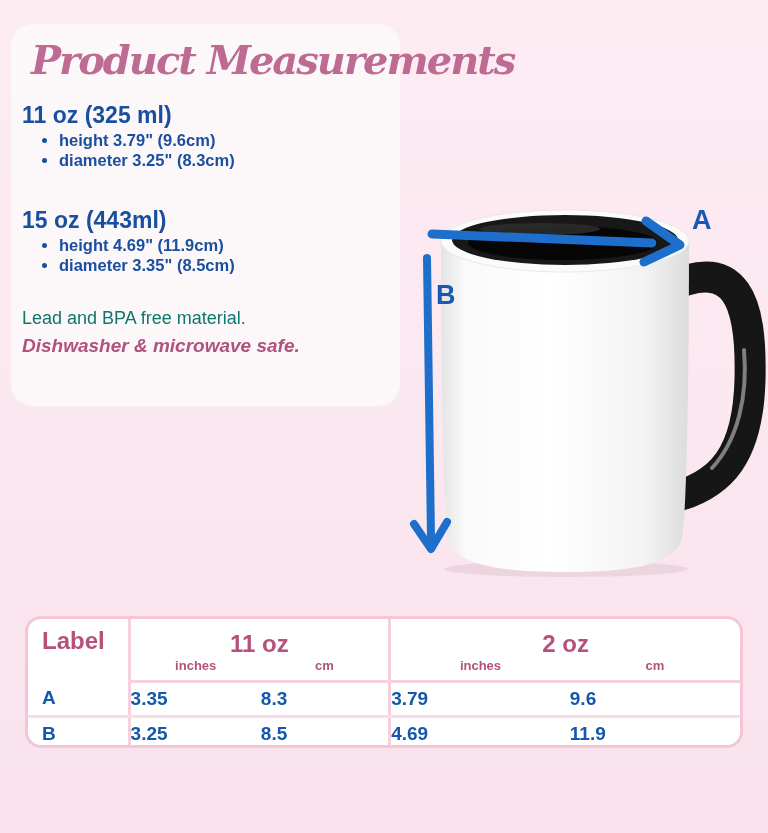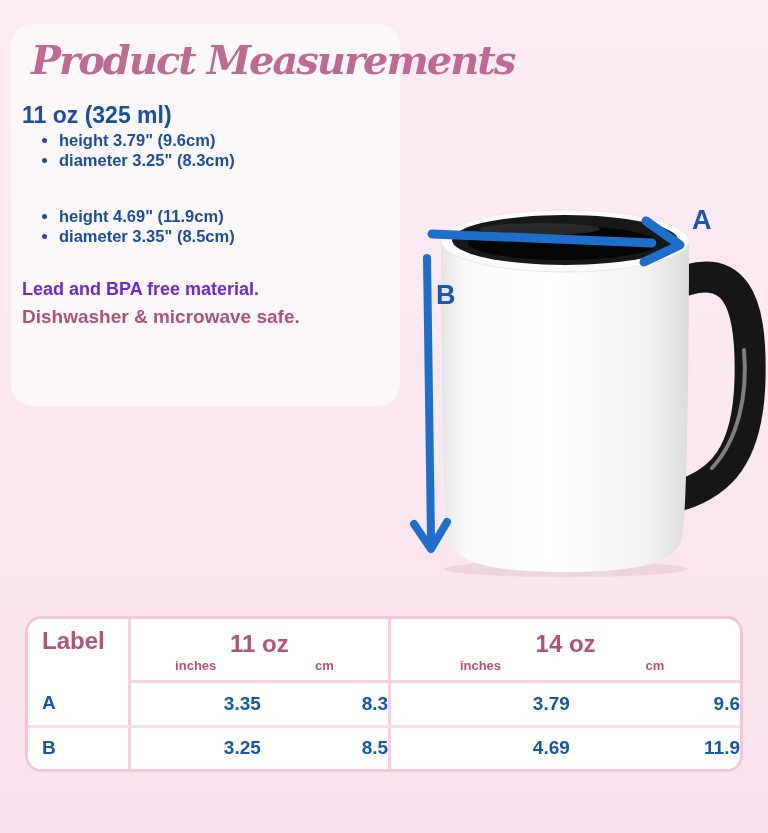--- a/index.html
+++ b/index.html
@@ -24,61 +24,62 @@
     font-size:20px;font-weight:bold;color:#b0527c;
     margin:10px 0 0 1px;letter-spacing:.2px;
   }
   .spec-block{margin:16px 0 0 1px;}
   .spec-block.second{margin-top:37px;}
   .spec-heading{font-size:23px;font-weight:bold;color:#1a4fa0;margin:0;}
   .spec-list{margin:2px 0 0 0;padding:0 0 0 37px;list-style:disc;}
   .spec-list li{
     font-size:16.5px;font-weight:bold;color:#1a4fa0;line-height:19.5px;
   }
-  .material-note{margin:33px 0 0 1px;font-size:18px;font-weight:bold;color:#6d28d9;}
-  .care-note{margin:6px 0 0 1px;font-size:19px;font-weight:600;color:#b0527c;}
+  .material-note{margin:33px 0 0 1px;font-size:18px;font-weight:normal;color:#0f766e;}
+  .care-note{margin:6px 0 0 1px;font-size:19px;font-weight:600;color:#b0527c;font-style:italic;}
   
   .mug-svg{position:absolute;left:0;top:0;width:768px;height:833px;}
   .diagram-label{font-family:"Liberation Sans",sans-serif;font-size:27px;font-weight:bold;fill:#1857b5;}
   
   .tbl-wrap{
-    position:absolute;left:25px;top:616px;width:718px;height:156px;
+    position:absolute;left:25px;top:616px;width:718px;height:132px;
     background:#ffffff;border:3px solid #f4c6d7;border-radius:16px;
     overflow:hidden;box-sizing:border-box;
   }
   table{width:100%;height:100%;border-collapse:collapse;table-layout:fixed;}
   th,td{padding:0;margin:0;}
   th{color:#b4527c;font-weight:bold;}
   .th-label{font-size:24px;text-align:left;padding:8px 0 0 14px;vertical-align:top;}
   .th-group{font-size:24px;text-align:center;padding-top:5px;height:34px;vertical-align:bottom;}
   .th-sub{font-size:13px;text-align:center;padding-bottom:7px;vertical-align:bottom;margin-left:36px;}
   .group-sep{border-left:3px solid #f7d0de;}
   .hdr-underline th, .hdr-underline td{border-bottom:3px solid #f7d0de;}
   tbody td{
-    color:#1458ad;font-weight:bold;font-size:19px;text-align:right;
+    color:#1458ad;font-weight:bold;font-size:19px;text-align:left;
     height:32px;vertical-align:middle;
   }
   tbody td.row-label{text-align:left;padding-left:14px;}
   tbody tr.row-a td{border-bottom:3px solid #f9dce6;}
 </style>
 </head>
 <body>
 
 <div class="card">
   <div class="title">Product Measurements</div>
 
   <div class="spec-block">
     <div class="spec-heading">11 oz (325 ml)</div>
     <ul class="spec-list">
       <li>height 3.79" (9.6cm)</li>
       <li>diameter 3.25" (8.3cm)</li>
     </ul>
   </div>
 
   <div class="spec-block second">
+    <div class="spec-heading">15 oz (443ml)</div>
     <ul class="spec-list">
       <li>height 4.69" (11.9cm)</li>
       <li>diameter 3.35" (8.5cm)</li>
     </ul>
   </div>
 
   <div class="material-note">Lead and BPA free material.</div>
   <div class="care-note">Dishwasher &amp; microwave safe.</div>
 </div>
 
@@ -124,21 +125,21 @@
       <col style="width:14.2%">
         <col style="width:18.5%">
         <col style="width:18.1%">
       <col style="width:25.3%">
         <col style="width:23.9%">
     </colgroup>
     <thead>
       <tr>
         <th class="th-label" rowspan="2">Label</th>
         <th class="th-group group-sep" colspan="2">11 oz</th>
-        <th class="th-group group-sep" colspan="2">14 oz</th>
+        <th class="th-group group-sep" colspan="2">2 oz</th>
       </tr>
       <tr class="hdr-underline">
         <th class="th-sub group-sep">inches</th>
         <th class="th-sub">cm</th>
         <th class="th-sub group-sep">inches</th>
         <th class="th-sub">cm</th>
       </tr>
     </thead>
     <tbody>
       <tr class="row-a">

